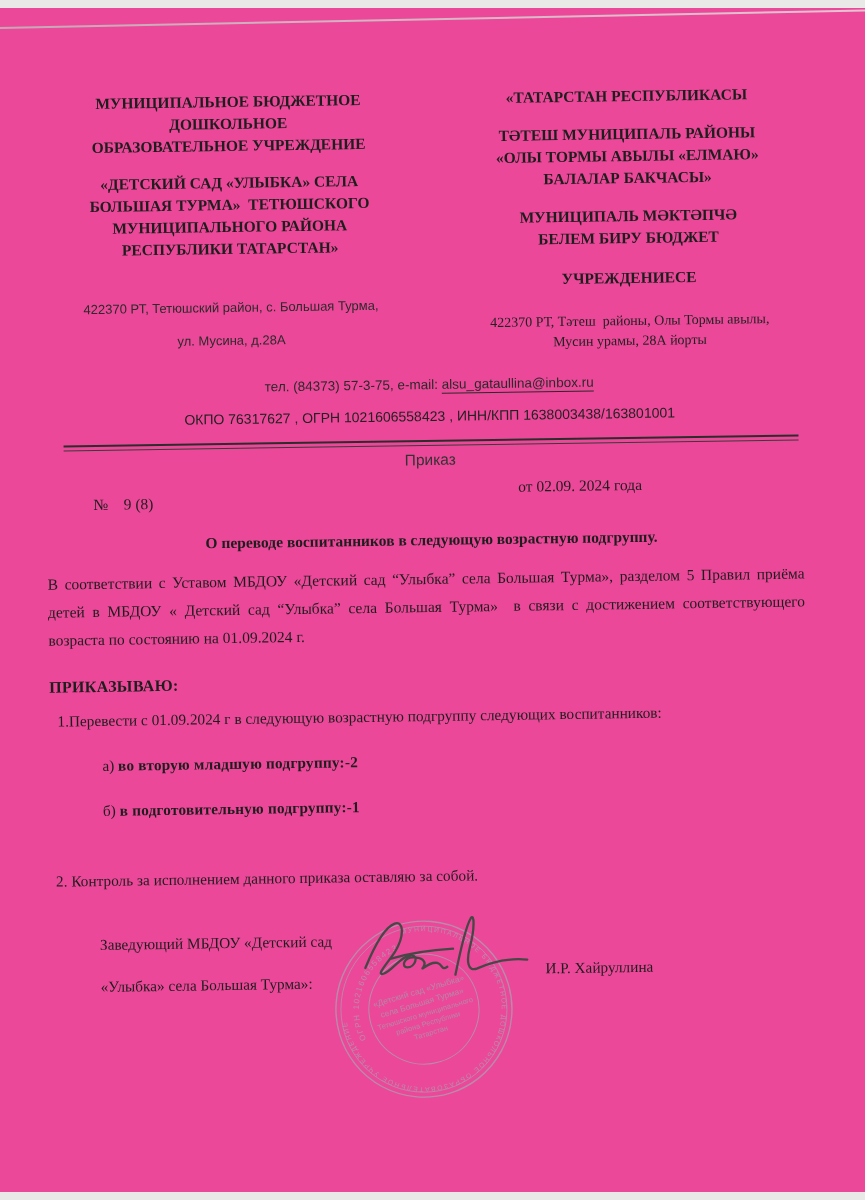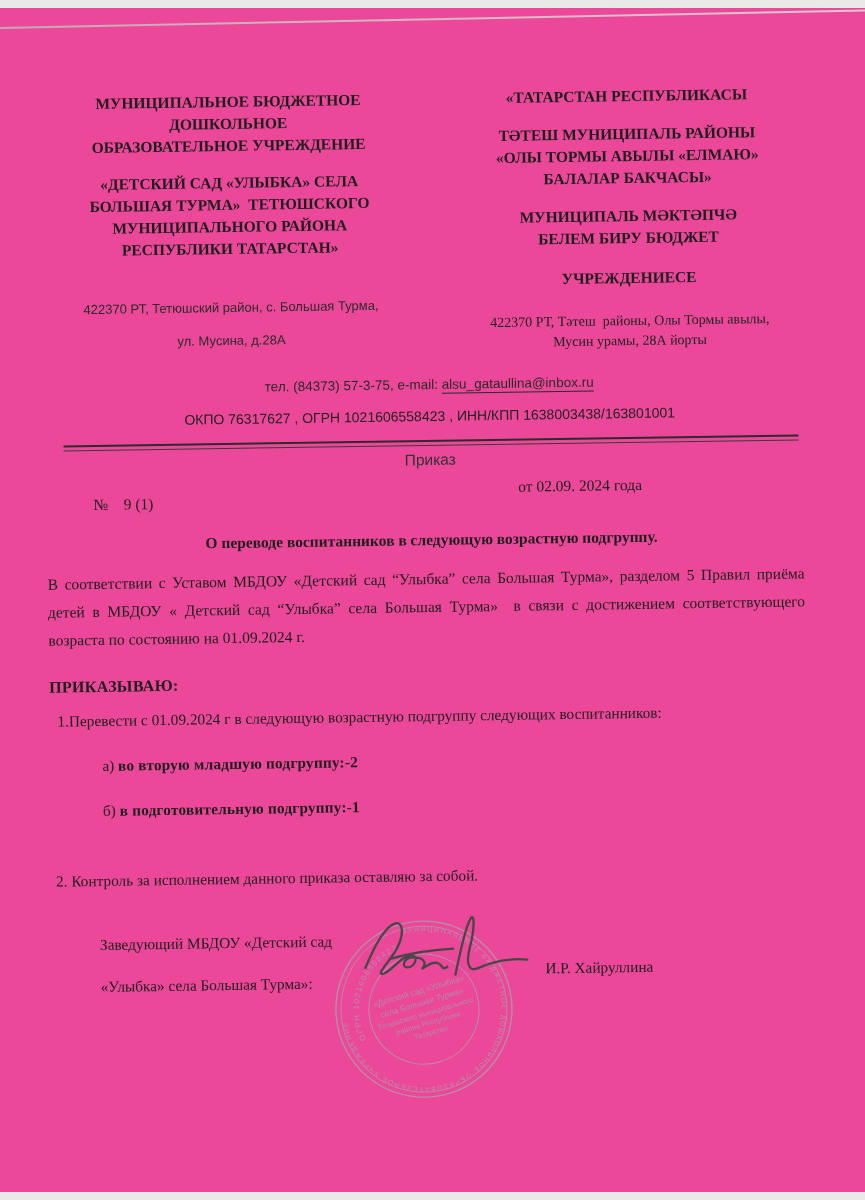--- a/index.html
+++ b/index.html
@@ -139,21 +139,21 @@
 
     <div class="contact-line">
       <span class="t">тел. (84373) 57-3-75, e-mail: </span><span class="email t">alsu_gataullina@inbox.ru</span>
     </div>
     <div class="registry-line t">ОКПО 76317627 , ОГРН 1021606558423 , ИНН/КПП 1638003438/163801001</div>
 
     <div class="double-rule"></div>
     <div class="doc-type t">Приказ</div>
 
     <div class="num-date-row">
-      <span class="order-number t">№    9 (1)</span>
+      <span class="order-number t">№    9 (8)</span>
       <span class="order-date t">от 02.09. 2024 года</span>
     </div>
 
     <div class="order-title t">О переводе воспитанников в следующую возрастную подгруппу.</div>
 
     <div class="preamble t">В соответствии с Уставом МБДОУ «Детский сад “Улыбка” села Большая Турма», разделом 5 Правил приёма детей в МБДОУ « Детский сад “Улыбка” села Большая Турма»  в связи с достижением соответствующего возраста по состоянию на 01.09.2024 г.</div>
 
     <div class="command t">ПРИКАЗЫВАЮ:</div>
 
     <div class="item1 t"> 1.Перевести с 01.09.2024 г в следующую возрастную подгруппу следующих воспитанников:</div>

